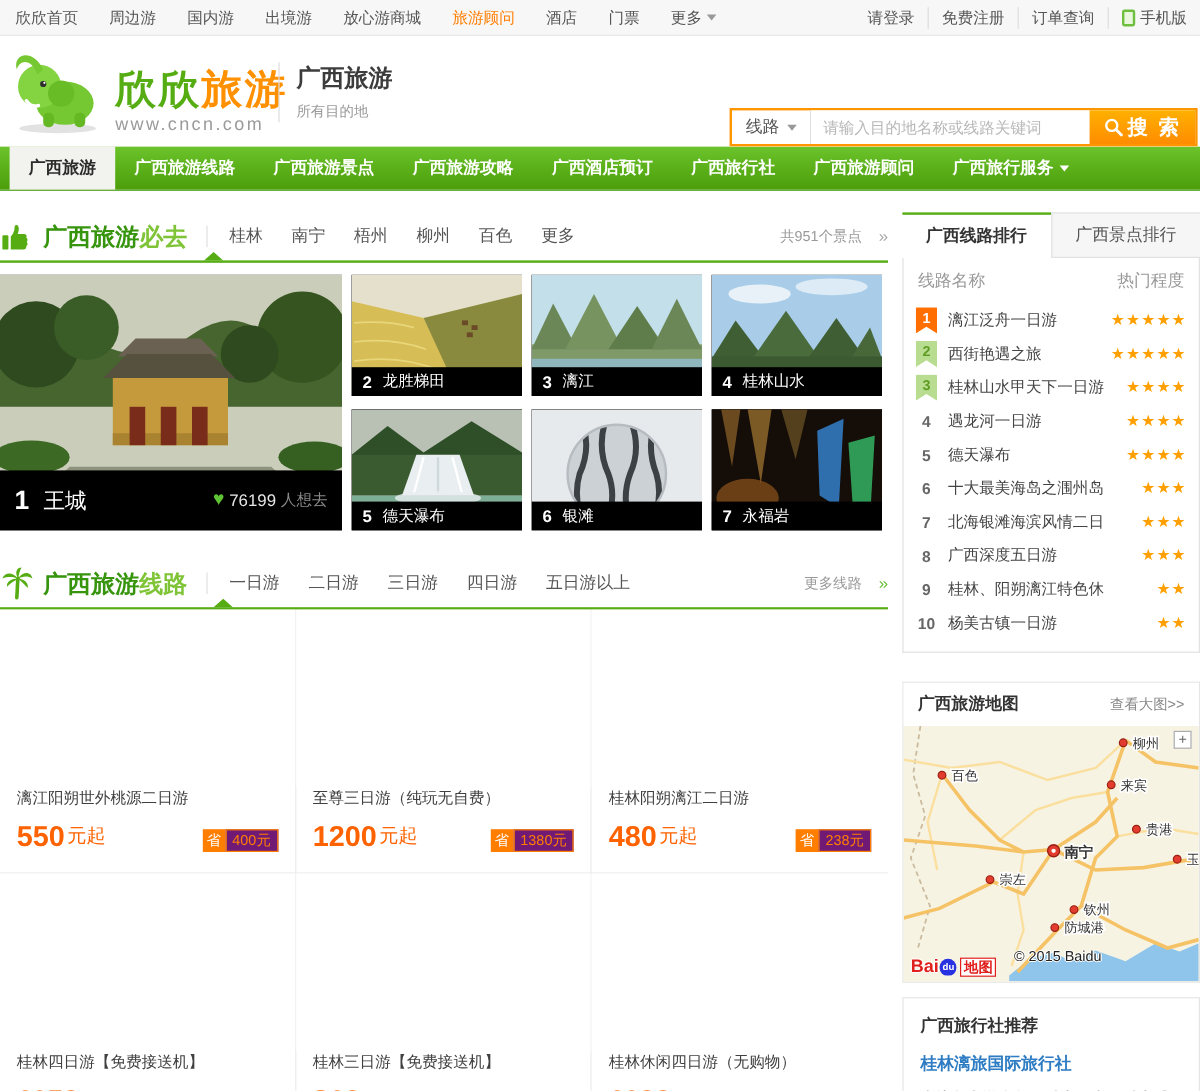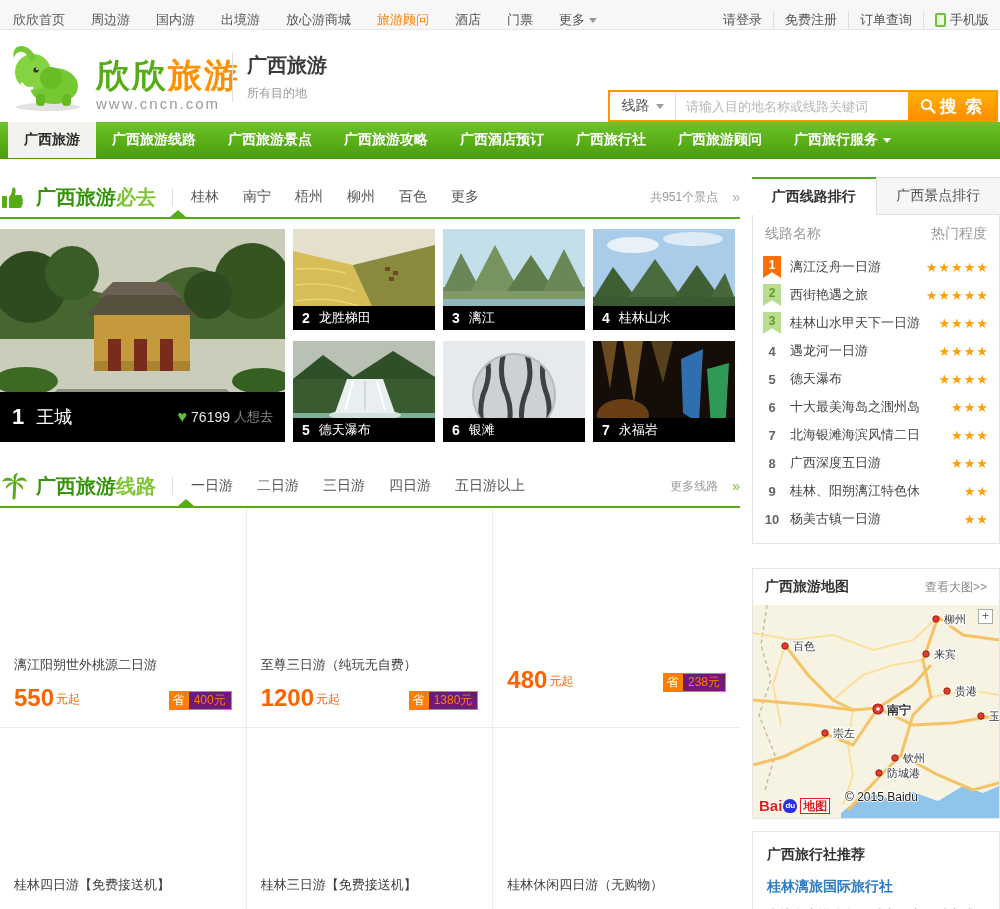--- a/index.html
+++ b/index.html
@@ -3,21 +3,21 @@
 <meta charset="utf-8">
 <style>
   * { margin:0; padding:0; box-sizing:border-box; }
   html,body { background:#fff; }
   body {
     width:1000px; height:909px; overflow:hidden; position:relative;
     font-family:"Liberation Sans","DejaVu Sans",sans-serif; color:#333;
   }
   
   .topbar { height:30px; background:#f7f7f7; border-bottom:1px solid #e7e7e7;
-    display:flex; align-items:flex-end; font-size:13px; color:#555; }
+    display:flex; align-items:center; font-size:13px; color:#555; }
   .topbar .nav-item { padding:0 13px; cursor:pointer; display:flex; align-items:center; gap:4px; }
   .topbar .nav-item.hl { color:#ff7e00; }
   .caret { width:0; height:0; border-left:4px solid transparent; border-right:4px solid transparent; border-top:5px solid #999; display:inline-block; }
   .caret.white { border-top-color:#fff; }
   .topbar .account { margin-left:auto; display:flex; align-items:center; }
   .topbar .account .acc-item { padding:0 11px; display:flex; align-items:center; gap:4px; cursor:pointer; }
   .topbar .account .acc-item + .acc-item { border-left:1px solid #ddd; }
   .phone-ic { width:11px; height:14px; border:2px solid #6fbf3f; border-radius:2px; background:#eaf7df; display:inline-block; }
   
   .header { height:92px; background:#fff; position:relative; }
@@ -86,21 +86,21 @@
   .routes-head { margin-top:24px; }
   .routes-head .tri { left:178px; }
   .cards { display:grid; grid-template-columns:1fr 1fr 1fr; grid-auto-rows:220px; }
   .card { position:relative; cursor:pointer; }
   .card.b-r { border-right:1px solid #ececec; }
   .card.b-b { border-bottom:1px solid #ececec; }
   .card-img { height:148px; background:#fff; }
   .card-title { padding:0 14px; font-size:13px; color:#404040; white-space:nowrap; overflow:hidden; }
   .price-row { display:flex; align-items:flex-end; margin:12px 14px 0; }
   .price { font-size:24px; font-weight:bold; color:#ff6200; line-height:1; }
-  .price-suffix { font-size:12px; color:#ff6200; margin-left:2px; margin-bottom:2px; }
+  .price-suffix { font-size:16px; color:#ff6200; margin-left:2px; margin-bottom:2px; }
   .save { margin-left:auto; display:flex; align-items:center; }
   .save-label { width:19px; height:19px; background:#ff7e00; color:#fff; font-size:12px;
     display:flex; align-items:center; justify-content:center; }
   .save-value { height:19px; line-height:17px; border:1px solid #ff7e00; color:#ff7e00;
     font-size:12px; padding:0 5px; background:#701a75; }
   
   .rank-box { border:1px solid #e2e2e2; border-top:none; }
   .rank-tabs { display:flex; }
   .rank-tab { flex:1; height:38px; display:flex; align-items:center; justify-content:center;
     font-size:14px; cursor:pointer; }
@@ -439,20 +439,21 @@
           <span class="price">1200</span>
           <span class="price-suffix">元起</span>
           <span class="save">
             <span class="save-label">省</span>
             <span class="save-value">1380元</span>
           </span>
         </div>
       </div>
       <div class="card b-b">
         <div class="card-img"></div>
+        <div class="card-title">桂林阳朔漓江二日游</div>
         <div class="price-row">
           <span class="price">480</span>
           <span class="price-suffix">元起</span>
           <span class="save">
             <span class="save-label">省</span>
             <span class="save-value">238元</span>
           </span>
         </div>
       </div>
       <div class="card b-r">

